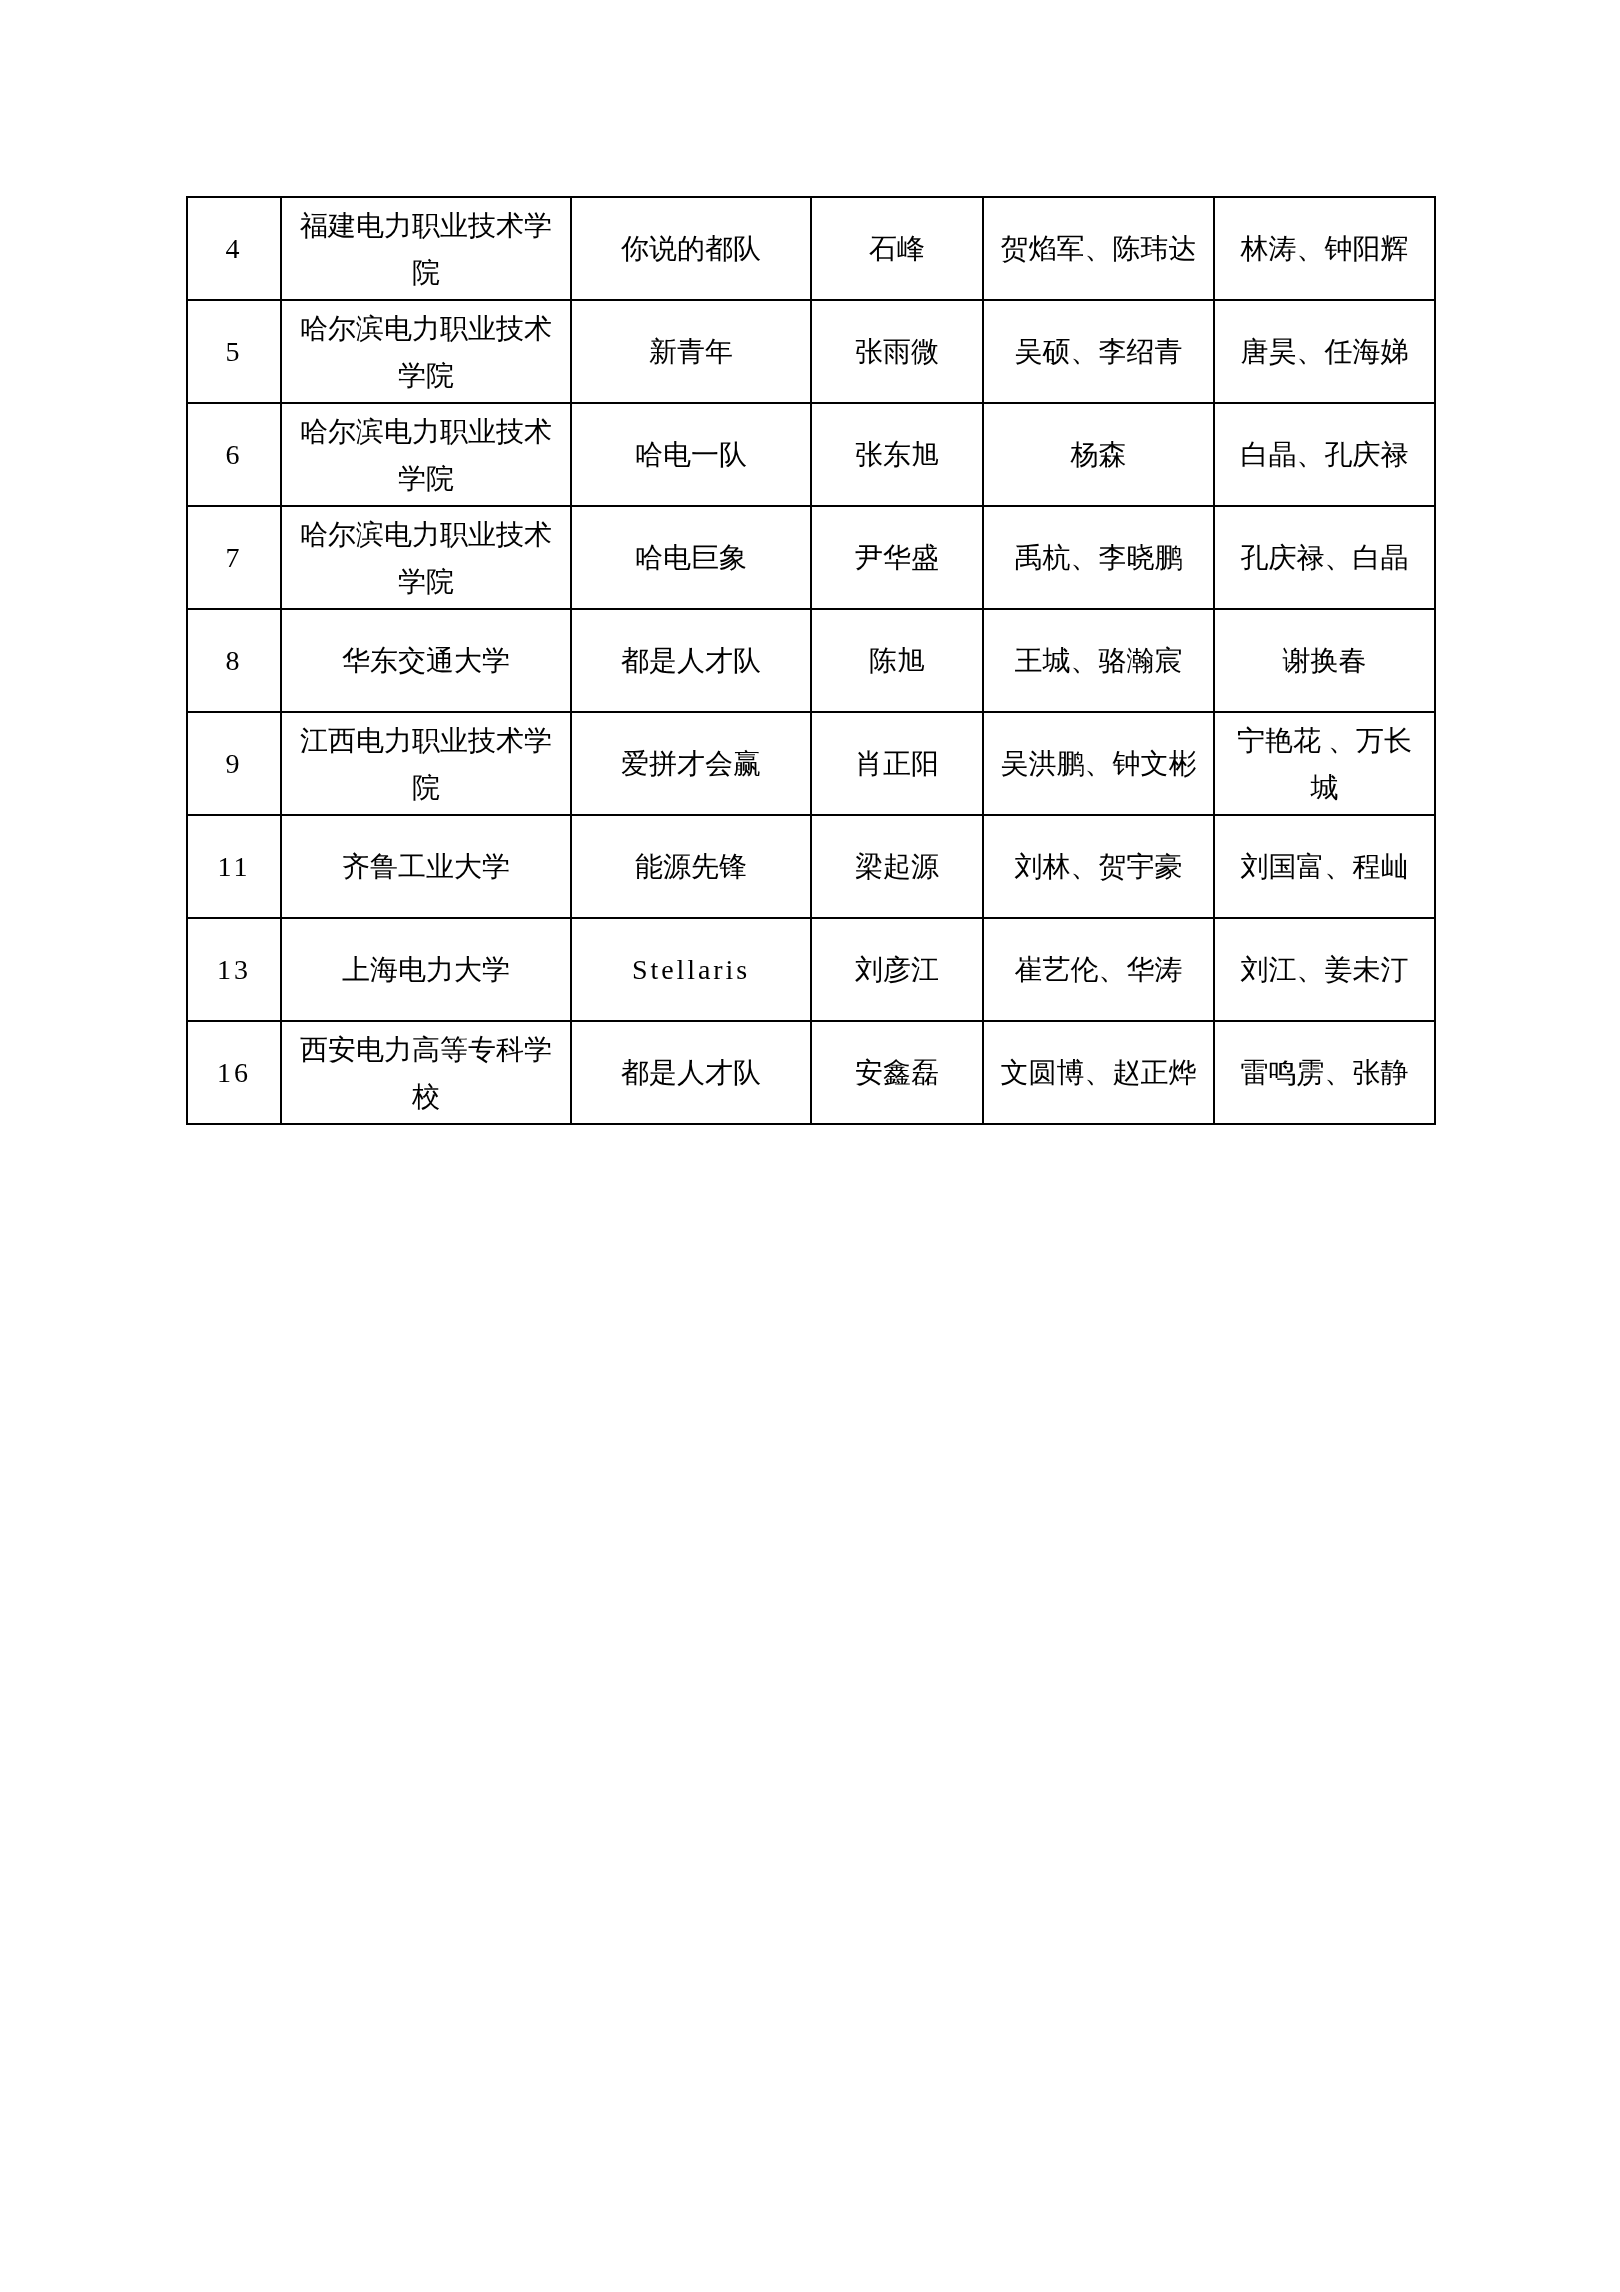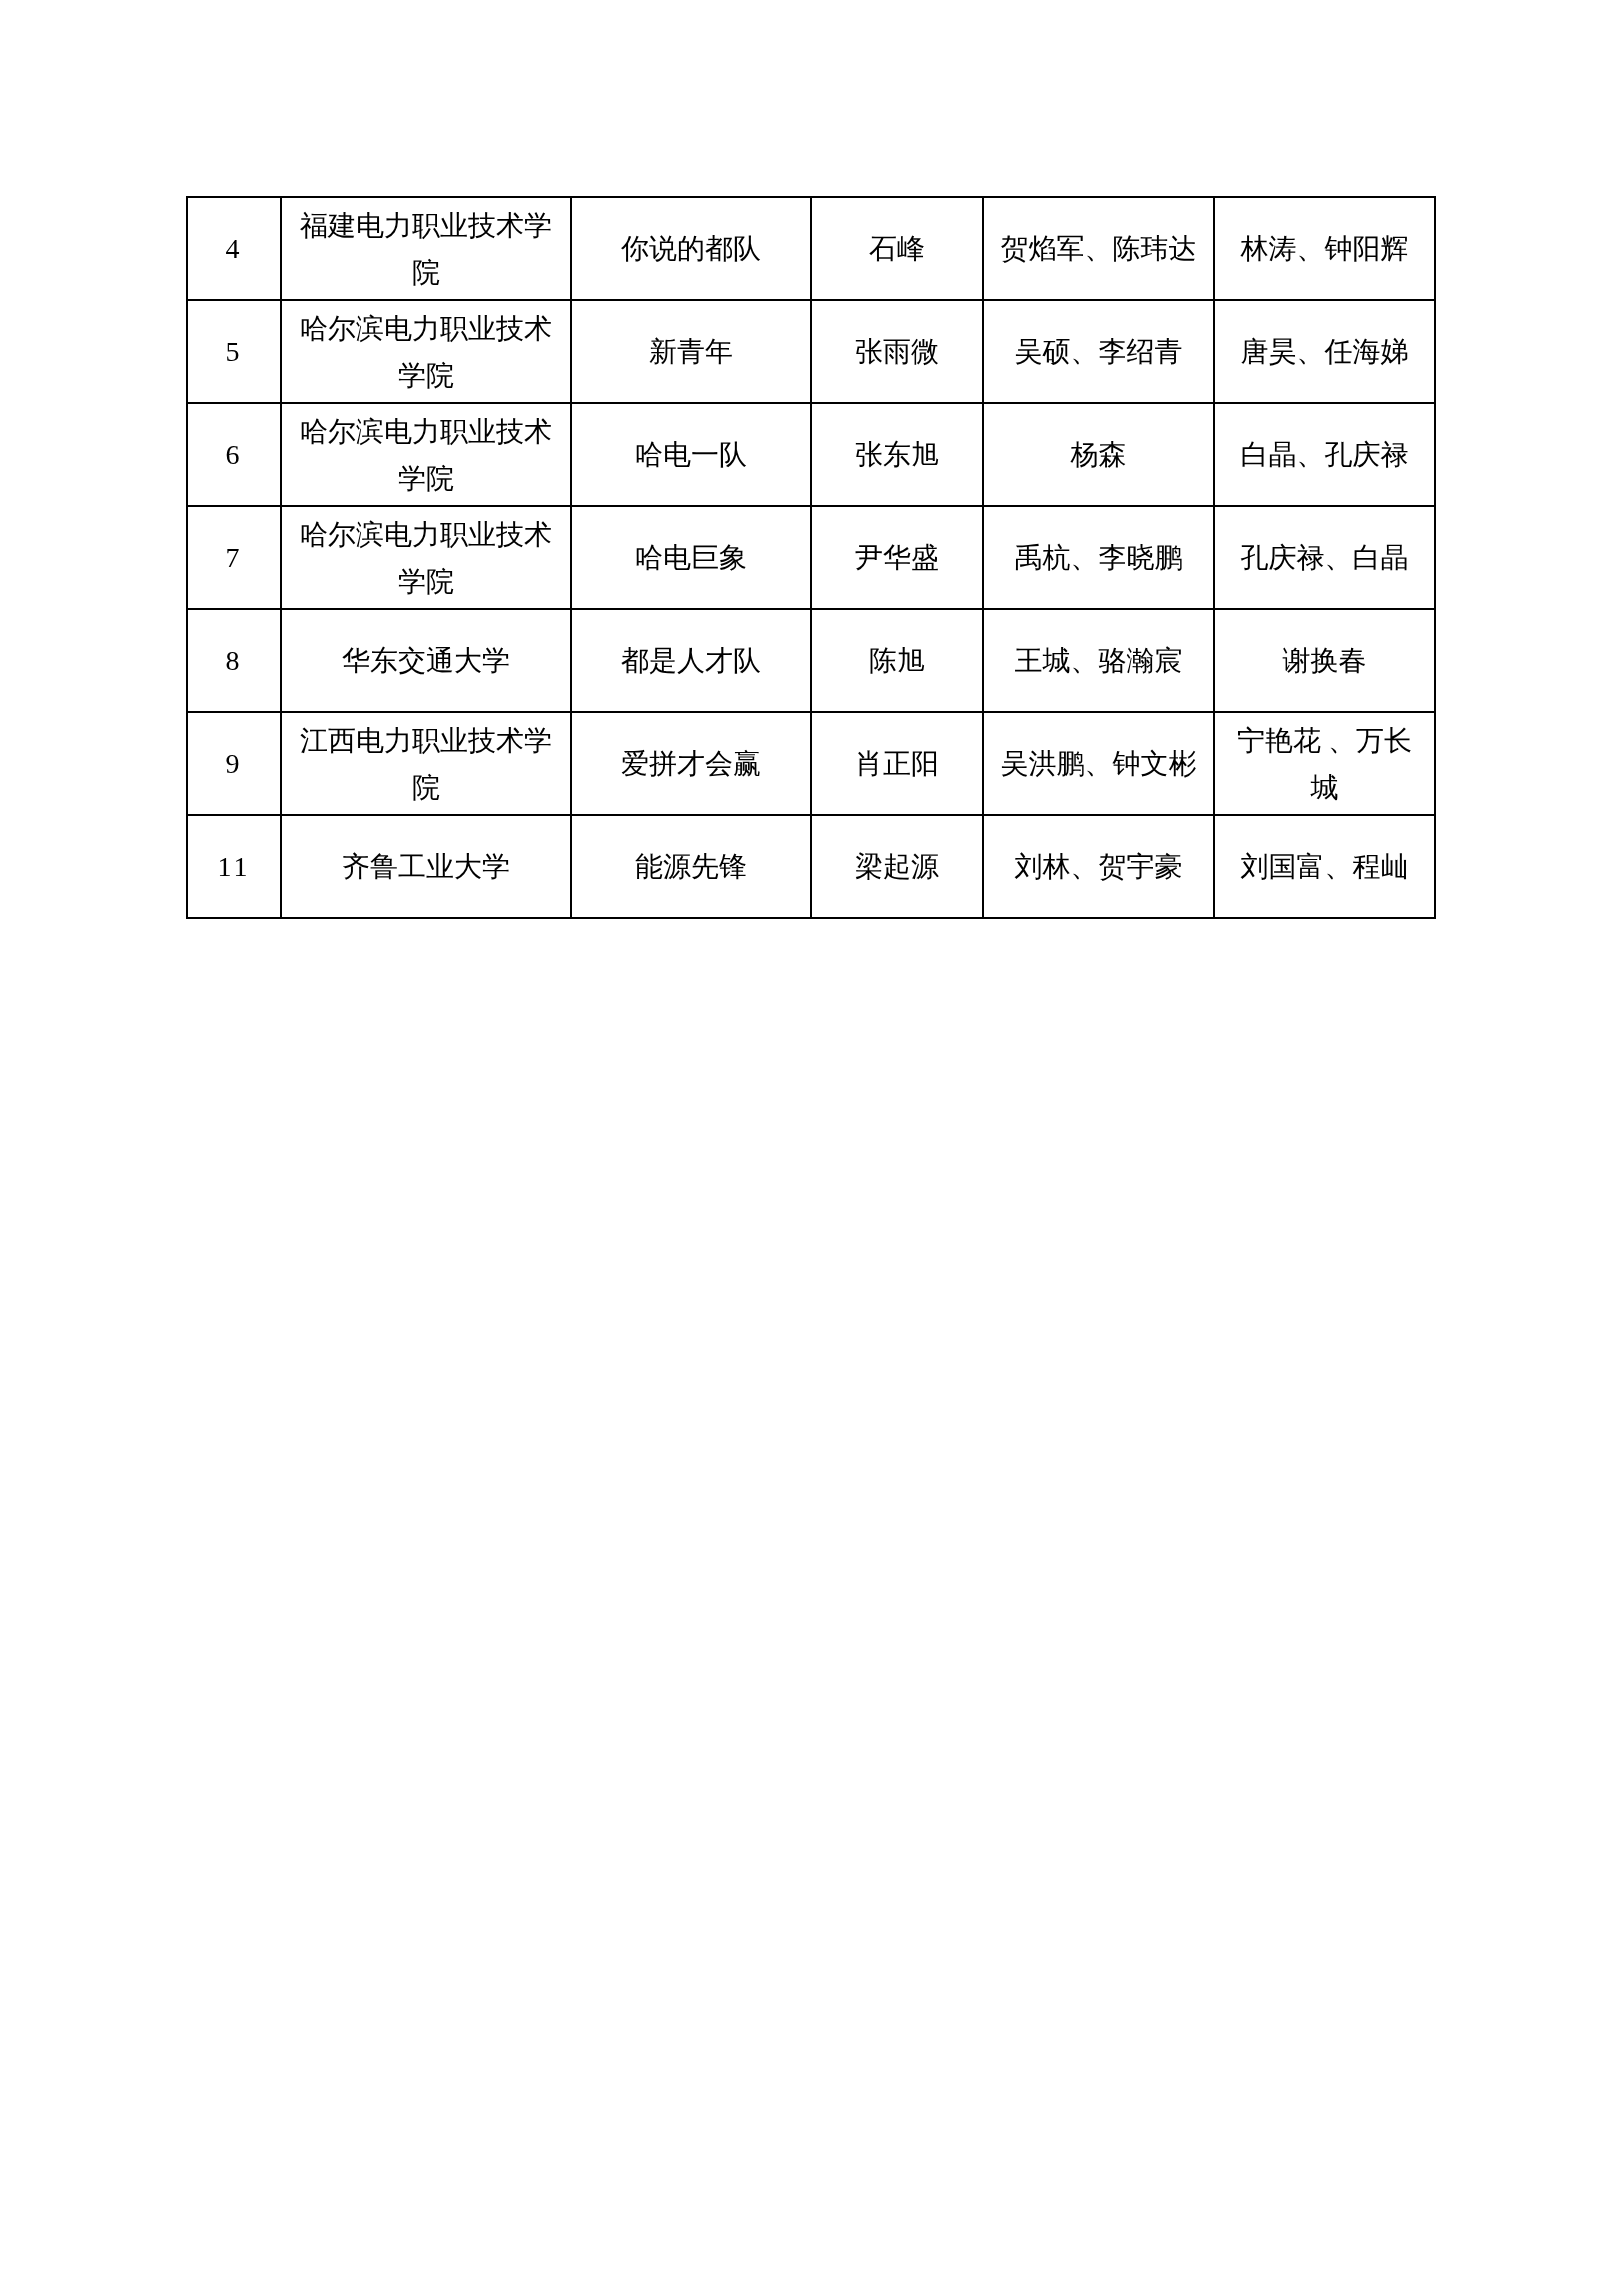--- a/index.html
+++ b/index.html
@@ -104,16 +104,32 @@
           <td>宁艳花 、万长城</td>
         </tr>
         <tr>
           <td class="latin">11</td>
           <td>齐鲁工业大学</td>
           <td>能源先锋</td>
           <td>梁起源</td>
           <td>刘林、贺宇豪</td>
           <td>刘国富、程屾</td>
         </tr>
+        <tr>
+          <td class="latin">13</td>
+          <td>上海电力大学</td>
+          <td class="latin">Stellaris</td>
+          <td>刘彦江</td>
+          <td>崔艺伦、华涛</td>
+          <td>刘江、姜未汀</td>
+        </tr>
+        <tr>
+          <td class="latin">16</td>
+          <td>西安电力高等专科学校</td>
+          <td>都是人才队</td>
+          <td>安鑫磊</td>
+          <td>文圆博、赵正烨</td>
+          <td>雷鸣雳、张静</td>
+        </tr>
       </tbody>
   </table>
 </div>
 
 
 </body></html>

